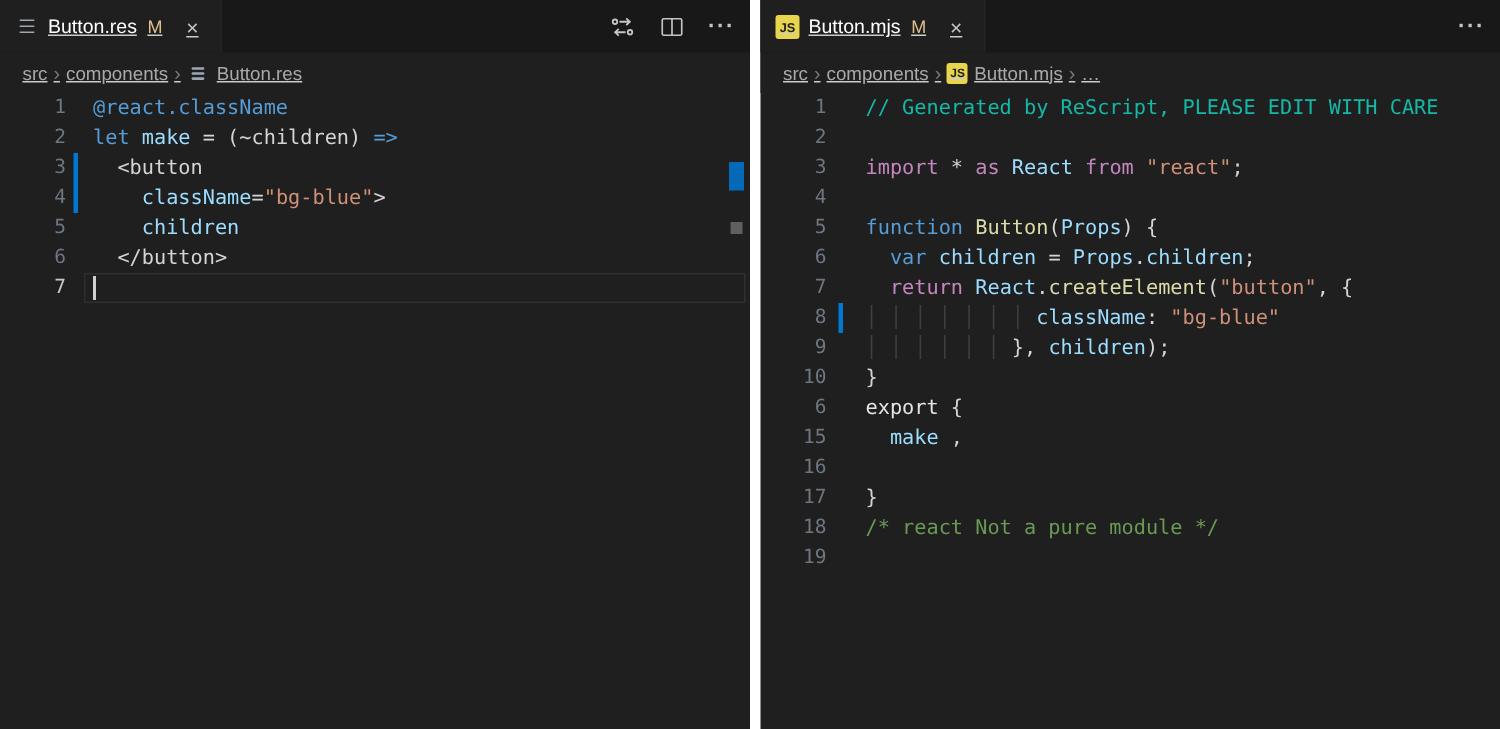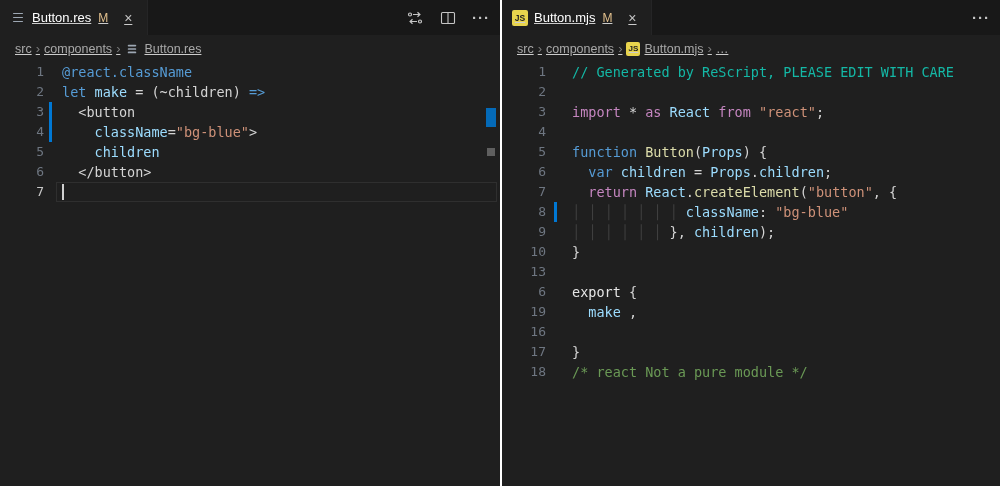--- a/index.html
+++ b/index.html
@@ -5,21 +5,21 @@
   * { margin:0; padding:0; box-sizing:border-box; }
   html,body { width:1000px; height:486px; }
   body {
     background:#1f1f1f;
     overflow:hidden;
     font-family:"Liberation Sans", sans-serif;
     color:#cccccc;
   }
   .workbench { position:relative; width:1000px; height:486px; display:flex; }
   .pane { position:relative; width:500px; height:100%; background:#1f1f1f;text-decoration:underline; }
-  .pane.right { border-left:2px solid #ffffff; }
+  .pane.right { border-left:7px solid #ffffff; }
 
   
   .tabbar { position:relative; height:35px; background:#181818; display:flex; align-items:stretch; }
   .tab {
     display:flex; align-items:center; gap:6px;
     padding:0 10px; background:#1f1f1f;
     border-right:1px solid #252526; cursor:pointer;
   }
   .tab-label { color:#ffffff; font-size:13px; }
   .tab-badge { color:#e2c08d; font-size:12px; margin-left:1px; }
@@ -236,46 +236,46 @@
             <span class="ln">9</span>
             <span class="gut"></span>
             <span class="code"><span style="color: rgb(63, 63, 63);">│ │ │ │ │ │ </span><span style="color: rgb(212, 212, 212);">}, </span><span style="color: rgb(156, 220, 254);">children</span><span style="color: rgb(212, 212, 212);">);</span></span>
           </div>
           <div class="line">
             <span class="ln">10</span>
             <span class="gut"></span>
             <span class="code"><span style="color: rgb(212, 212, 212);">}</span></span>
           </div>
           <div class="line">
-            <span class="ln">13</span>
-            <span class="gut"></span>
-            <span class="code"></span>
-          </div>
-          <div class="line">
             <span class="ln">6</span>
             <span class="gut"></span>
             <span class="code"><span style="color: #e5e5e5;">export</span><span style="color: rgb(212, 212, 212);"> {</span></span>
           </div>
           <div class="line">
+            <span class="ln">15</span>
+            <span class="gut"></span>
+            <span class="code"><span style="color: rgb(212, 212, 212);">  </span><span style="color: rgb(156, 220, 254);">make</span><span style="color: rgb(212, 212, 212);"> ,</span></span>
+          </div>
+          <div class="line">
+            <span class="ln">16</span>
+            <span class="gut"></span>
+            <span class="code"></span>
+          </div>
+          <div class="line">
+            <span class="ln">17</span>
+            <span class="gut"></span>
+            <span class="code"><span style="color: rgb(212, 212, 212);">}</span></span>
+          </div>
+          <div class="line">
+            <span class="ln">18</span>
+            <span class="gut"></span>
+            <span class="code"><span style="color: rgb(106, 153, 85);">/* react Not a pure module */</span></span>
+          </div>
+          <div class="line">
             <span class="ln">19</span>
             <span class="gut"></span>
-            <span class="code"><span style="color: rgb(212, 212, 212);">  </span><span style="color: rgb(156, 220, 254);">make</span><span style="color: rgb(212, 212, 212);"> ,</span></span>
-          </div>
-          <div class="line">
-            <span class="ln">16</span>
-            <span class="gut"></span>
-            <span class="code"></span>
-          </div>
-          <div class="line">
-            <span class="ln">17</span>
-            <span class="gut"></span>
-            <span class="code"><span style="color: rgb(212, 212, 212);">}</span></span>
-          </div>
-          <div class="line">
-            <span class="ln">18</span>
-            <span class="gut"></span>
-            <span class="code"><span style="color: rgb(106, 153, 85);">/* react Not a pure module */</span></span>
+            <span class="code"></span>
           </div>
         </div>
     </div>
   </div>
 
 </div>
 
 </body></html>

